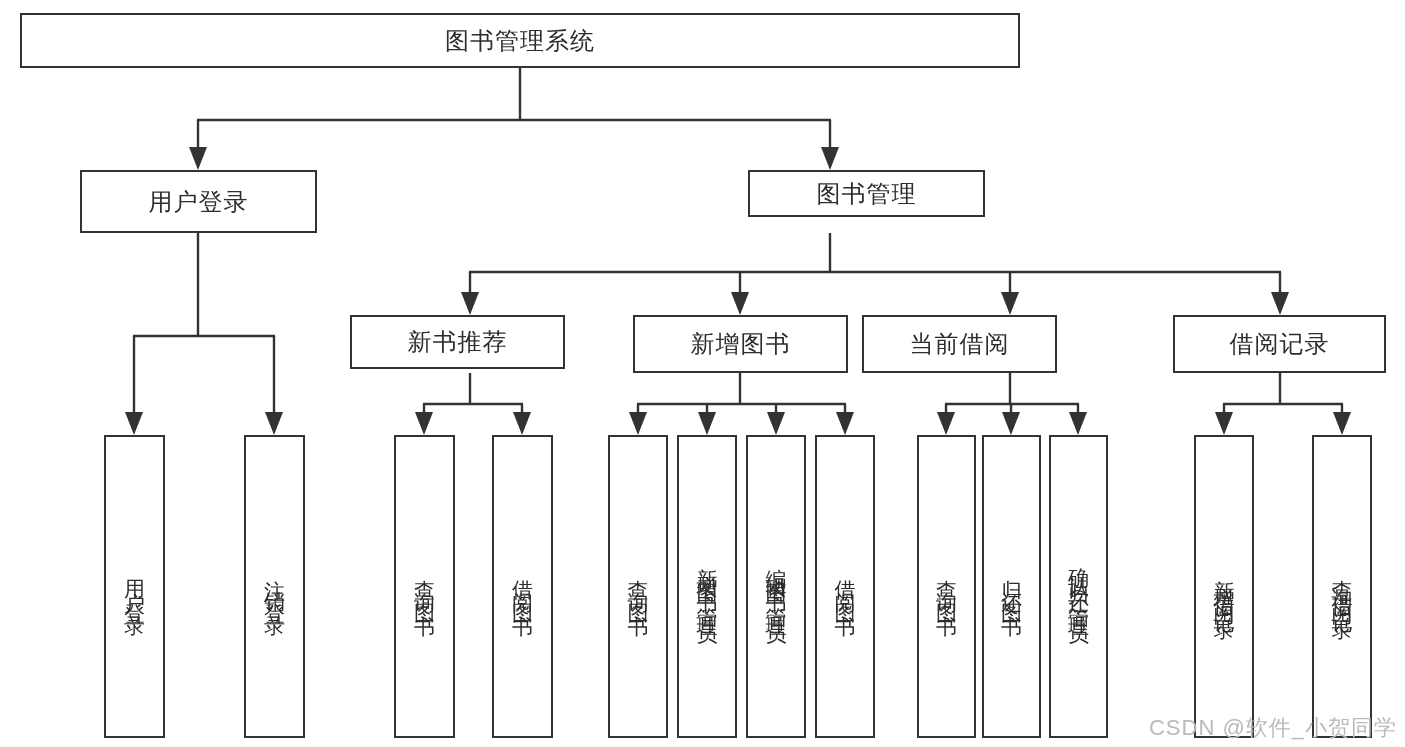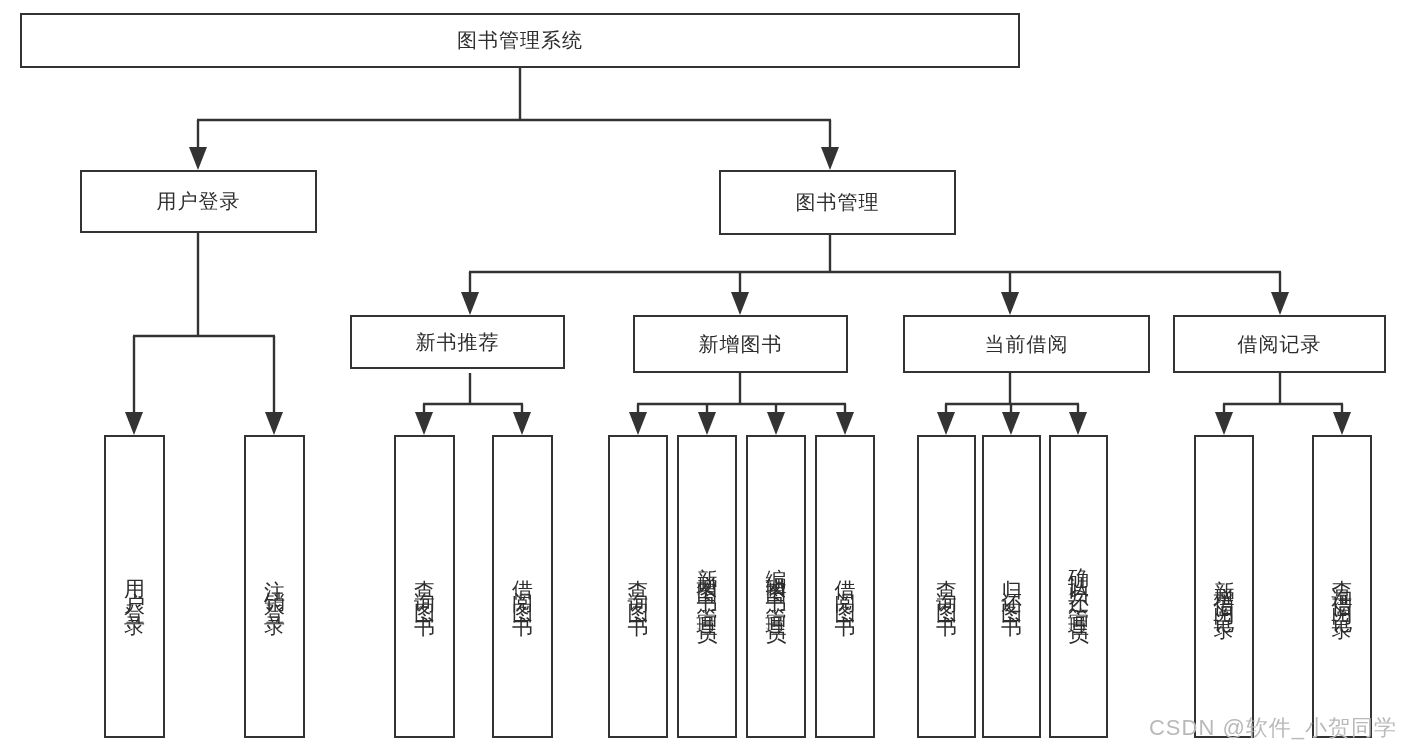--- a/index.html
+++ b/index.html
@@ -35,21 +35,21 @@
   .box{
     position:absolute;
     border:2.5px solid var(--line);
     background:var(--background);
     display:flex;
     align-items:center;
     justify-content:center;
     color:var(--text);
   }
   .h-box{
-    font-size:20px;
+    font-size:24px;
     letter-spacing:1px;
     white-space:nowrap;
   }
   .v-box{
     border-width:2px;
   }
   .v-text{
     writing-mode:vertical-rl;
     text-orientation:mixed;
     font-size:21px;
@@ -136,31 +136,31 @@
     <polygon points="1333,412 1351,412 1342,435"></polygon>
   </svg>
 
   <div class="box h-box" style="left:20px;top:13px;width:1000px;height:55px">
     <span>图书管理系统</span>
   </div>
 
   <div class="box h-box" style="left:80px;top:170px;width:237px;height:63px">
     <span>用户登录</span>
   </div>
-  <div class="box h-box" style="left:719px;top:170px;width:237px;height:65px">
+  <div class="box h-box" style="left:748px;top:170px;width:237px;height:47px">
     <span>图书管理</span>
   </div>
 
   <div class="box h-box" style="left:350px;top:315px;width:215px;height:54px">
     <span>新书推荐</span>
   </div>
   <div class="box h-box" style="left:633px;top:315px;width:215px;height:58px">
     <span>新增图书</span>
   </div>
-  <div class="box h-box" style="left:903px;top:315px;width:247px;height:58px">
+  <div class="box h-box" style="left:862px;top:315px;width:195px;height:58px">
     <span>当前借阅</span>
   </div>
   <div class="box h-box" style="left:1173px;top:315px;width:213px;height:58px">
     <span>借阅记录</span>
   </div>
 
   <div class="box v-box" style="left:104px;top:435px;width:61px;height:303px">
     <span class="v-text">用户登录</span>
   </div>
   <div class="box v-box" style="left:244px;top:435px;width:61px;height:303px">

